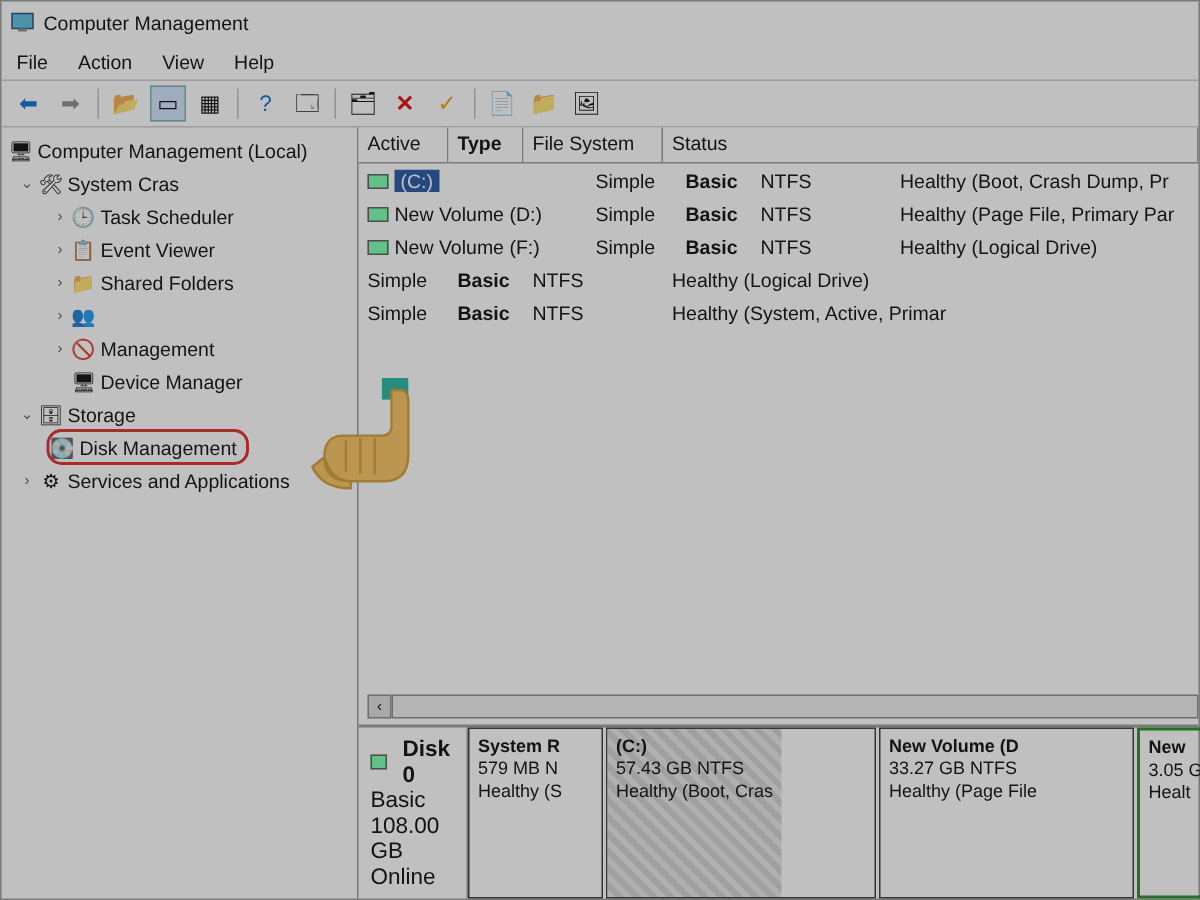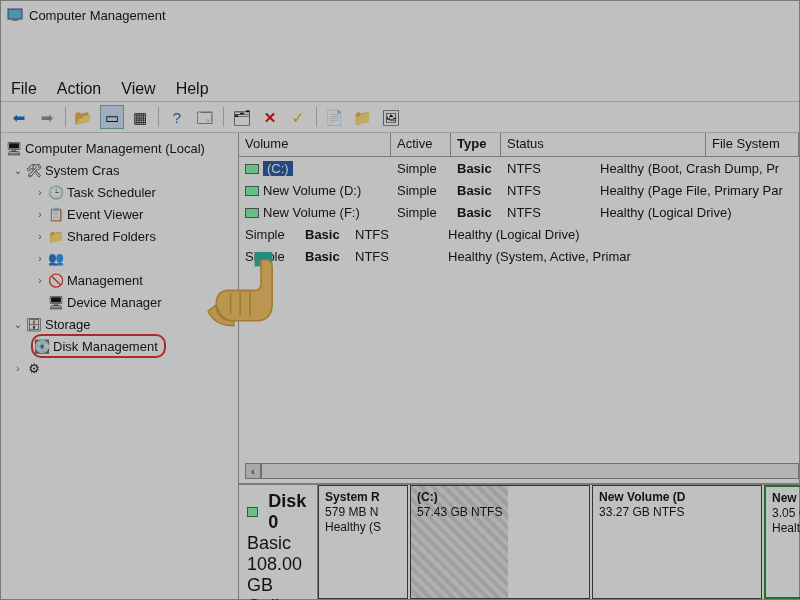--- a/index.html
+++ b/index.html
@@ -1,19 +1,19 @@
 <!DOCTYPE html>
 <html><head>
 <meta charset="utf-8">
 <style>
 * { box-sizing: border-box; font-family: "Segoe UI", Tahoma, sans-serif; }
 html, body { margin:0; padding:0; width:800px; height:600px; overflow:hidden; background:#fff; }
 .mmc { width:800px; height:600px; display:flex; flex-direction:column; border:1px solid #999; }
 .titlebar { height:28px; display:flex; align-items:center; gap:6px; padding:0 6px; font-size:13px; }
-.menubar { height:24px; display:flex; align-items:center; gap:20px; padding:0 10px; font-size:16px;margin-top:48px; }
+.menubar { height:24px; display:flex; align-items:center; gap:20px; padding:0 10px; font-size:13px; }
 .menubar span { cursor:default; }
 .toolbar { height:32px; display:flex; align-items:center; gap:4px; padding:0 6px; border-top:1px solid #ccc; border-bottom:1px solid #ccc; }
 .toolbar .tbtn { width:24px; height:24px; display:flex; align-items:center; justify-content:center; font-size:15px; line-height:1; }
 .toolbar .sep { width:1px; height:20px; background:#bbb; margin:0 2px; }
 .body { flex:1; display:flex; min-height:0; }
 .tree { width:238px; border-right:1px solid #999; font-size:13px; padding:4px 2px; overflow:hidden; }
 .tree .row { display:flex; align-items:center; height:22px; white-space:nowrap; }
 .tree .tw { width:14px; text-align:center; font-size:10px; color:#555; user-select:none; }
 .tree .ic { width:18px; height:16px; display:inline-flex; align-items:center; justify-content:center; font-size:13px; }
 .tree .lbl { padding:0 2px; }
@@ -32,21 +32,21 @@
 .c-vol { width:152px; }
 .c-lay { width:60px; }
 .c-typ { width:50px;font-weight:bold; }
 .c-fs  { width:93px; }
 .c-st  { flex:1; }
 .spacer { flex:1; min-height:0; position:relative; }
 .hscroll { position:absolute; left:6px; right:0; bottom:4px; height:16px; display:flex; align-items:center; }
 .hscroll .arrow { width:16px; height:16px; border:1px solid #888; background:#ddd; font-size:10px; display:flex; align-items:center; justify-content:center; }
 .hscroll .track { flex:1; height:16px; border:1px solid #888; background:#eee; }
 .disk-map { height:116px; border-top:2px solid #999; display:flex; }
-.disk-info { width:150px; border-right:1px solid #999; padding:6px 8px; font-size:18px; }
+.disk-info { width:150px; border-right:1px solid #999; padding:6px 8px; font-size:15px; }
 .disk-info .dname { font-weight:bold; }
 .parts { flex:1; display:flex; gap:2px; padding:0; }
 .part { border:1px solid #333; display:flex; font-size:12px; }
 .part .bar { height:14px; background:#1a1a8a; }
 .part.green { border:2px solid #1a8a1a; }
 .part .pbody { padding:4px 6px; line-height:1.25; }
 .part .pn { font-weight:bold; }
 .part.hatch .pbody { background:repeating-linear-gradient(45deg,#e8e8e8 0 4px,#d0d0d0 4px 8px); }
 
 .hand { position:absolute; left:200px; top:252px; width:90px; height:80px; pointer-events:none; }
@@ -141,30 +141,30 @@
       </div>
       <div class="row">
         <span class="hl-box">
           <span class="ic">💽</span>
           <span class="lbl">Disk Management</span>
         </span>
       </div>
       <div class="row ind1">
         <span class="tw">›</span>
         <span class="ic">⚙</span>
+        <span class="lbl">Services and Applications</span>
       </div>
     </div>
 
     <div class="right">
       <div class="grid-hdr">
-        <div class="col c-vol">Volume</div>
         <div class="col c-lay">Active</div>
         <div class="col c-typ">Type</div>
+        <div class="col c-fs">File System</div>
         <div class="col c-st">Status</div>
-        <div class="col c-fs">File System</div>
       </div>
       <div class="vol-list" id="vol-list">
             <div class="vol-row sel">
               <div class="cell c-vol"><span class="drive-ic"></span><span class="volname">(C:)</span></div>
               <div class="cell c-lay">Simple</div>
               <div class="cell c-typ">Basic</div>
               <div class="cell c-fs">NTFS</div>
               <div class="cell c-st">Healthy (Boot, Crash Dump, Pr</div>
             </div>
             <div class="vol-row">
@@ -217,27 +217,29 @@
                   <div class="pn">System R</div>
                   <div>579 MB N</div>
                   <div>Healthy (S</div>
                 </div>
               </div>
               <div class="part hatch" style="width: 180px;">
                 <div class="bar"></div>
                 <div class="pbody">
                   <div class="pn">(C:)</div>
                   <div>57.43 GB NTFS</div>
+                  <div>Healthy (Boot, Cras</div>
                 </div>
               </div>
               <div class="part" style="width: 170px;">
                 <div class="bar"></div>
                 <div class="pbody">
                   <div class="pn">New Volume  (D</div>
                   <div>33.27 GB NTFS</div>
+                  <div>Healthy (Page File</div>
                 </div>
               </div>
               <div class="part green" style="width: 60px;">
                 <div class="bar"></div>
                 <div class="pbody">
                   <div class="pn">New </div>
                   <div>3.05 G</div>
                   <div>Healt</div>
                 </div>
               </div>

